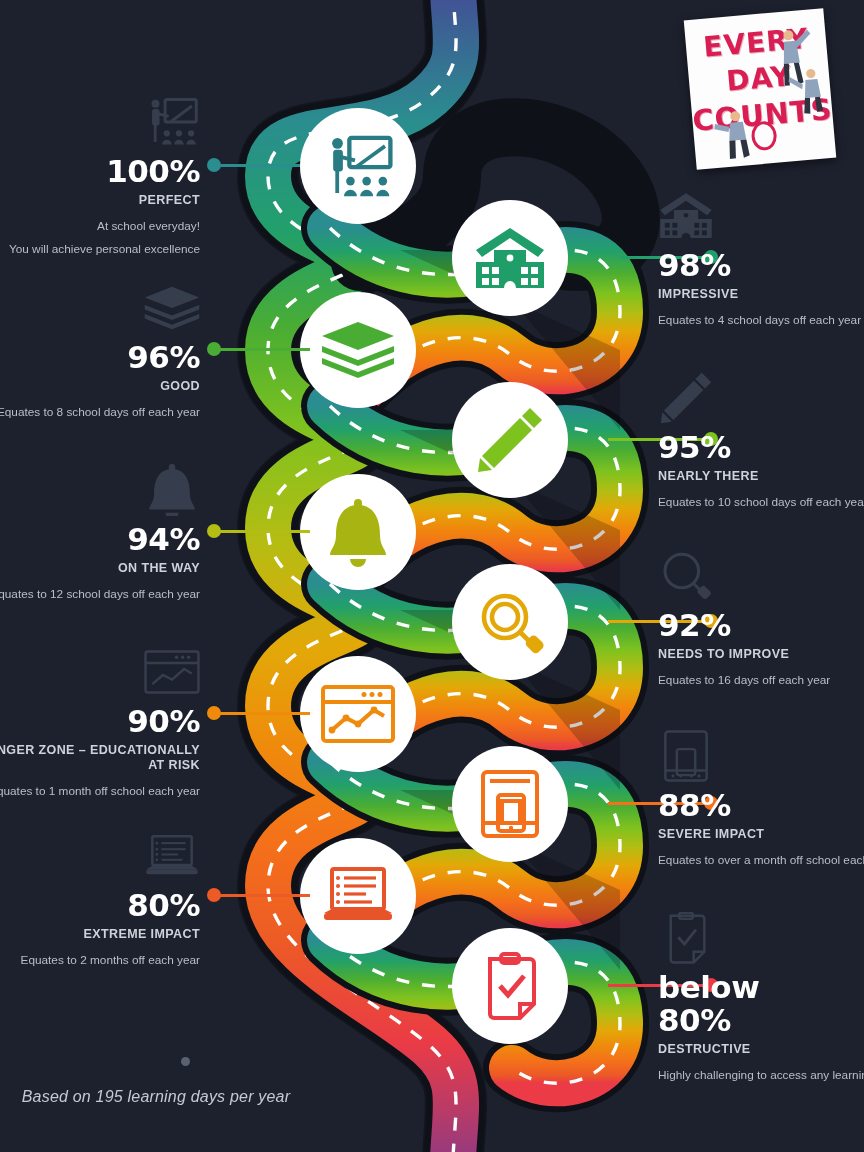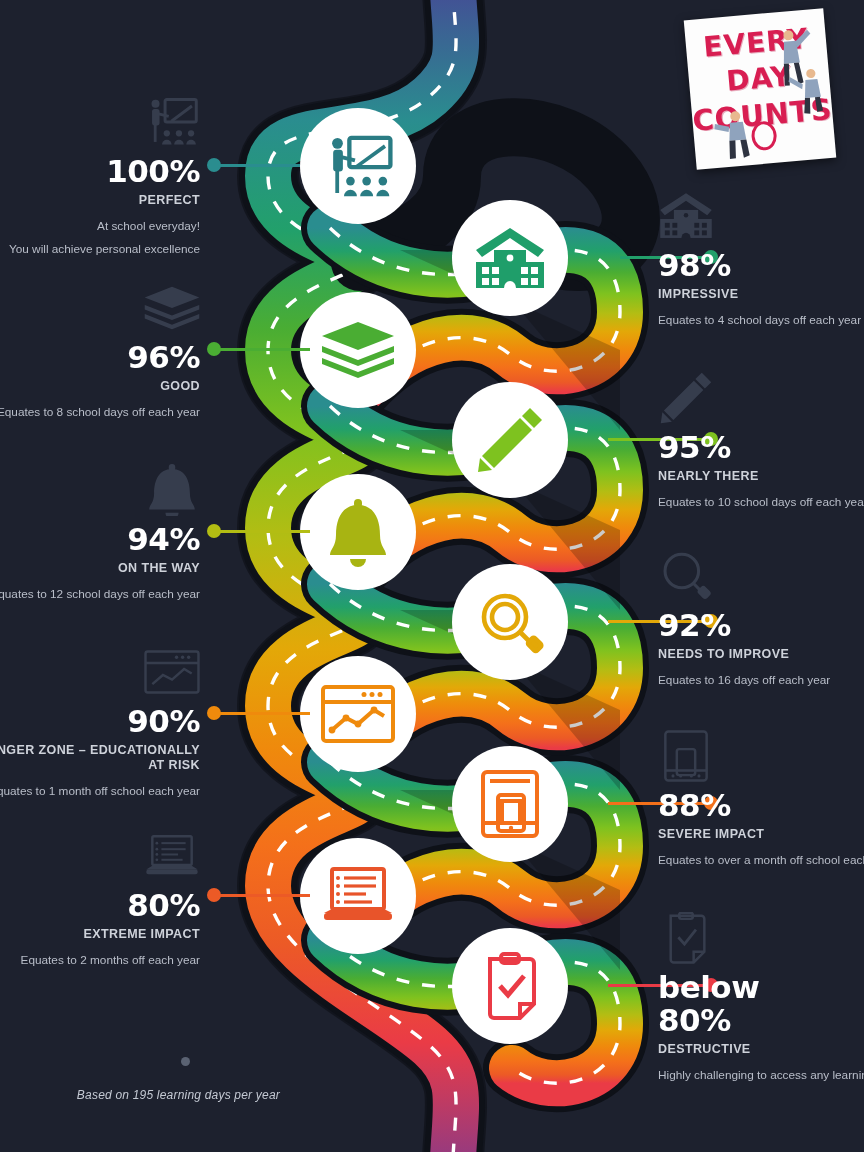--- a/index.html
+++ b/index.html
@@ -62,22 +62,22 @@
     position:absolute; top:0; width:14px; height:14px; border-radius:50%;
   }
   .conn .bar{ position:absolute; top:5.5px; height:3px; }
 
   
   .footer-dot{
     position:absolute; left:181px; top:1057px;
     width:9px; height:9px; border-radius:50%; background:#5a6272;
   }
   .footer-note{
-    position:absolute; left:0px; top:1088px; width:280px; text-align:right;
-    color:#c4c9d3; font-size:12px; font-style:italic; letter-spacing:.2px;
+    position:absolute; left:16px; top:1088px; width:280px; text-align:center;
+    color:#c4c9d3; font-size:16px; font-style:italic; letter-spacing:.2px;
   }
 </style>
 </head>
 <body>
 
 <div id="stage">
 
   <svg id="road" viewBox="0 0 864 1152">
     <defs>
       <linearGradient id="roadGrad" x1="0" y1="0" x2="0" y2="1">

